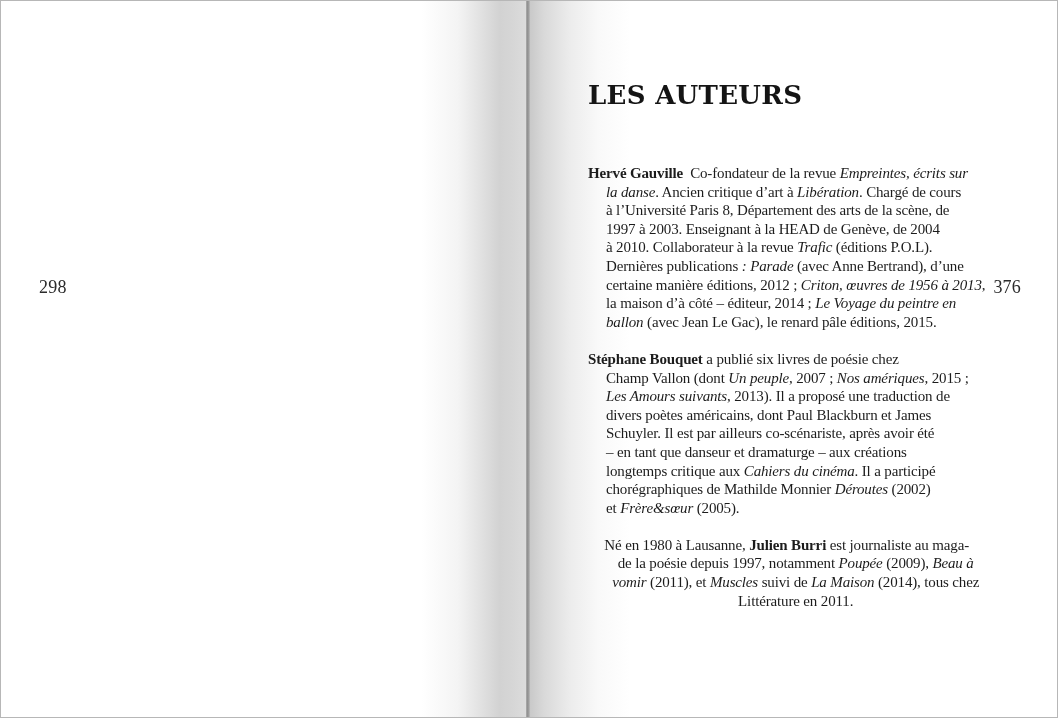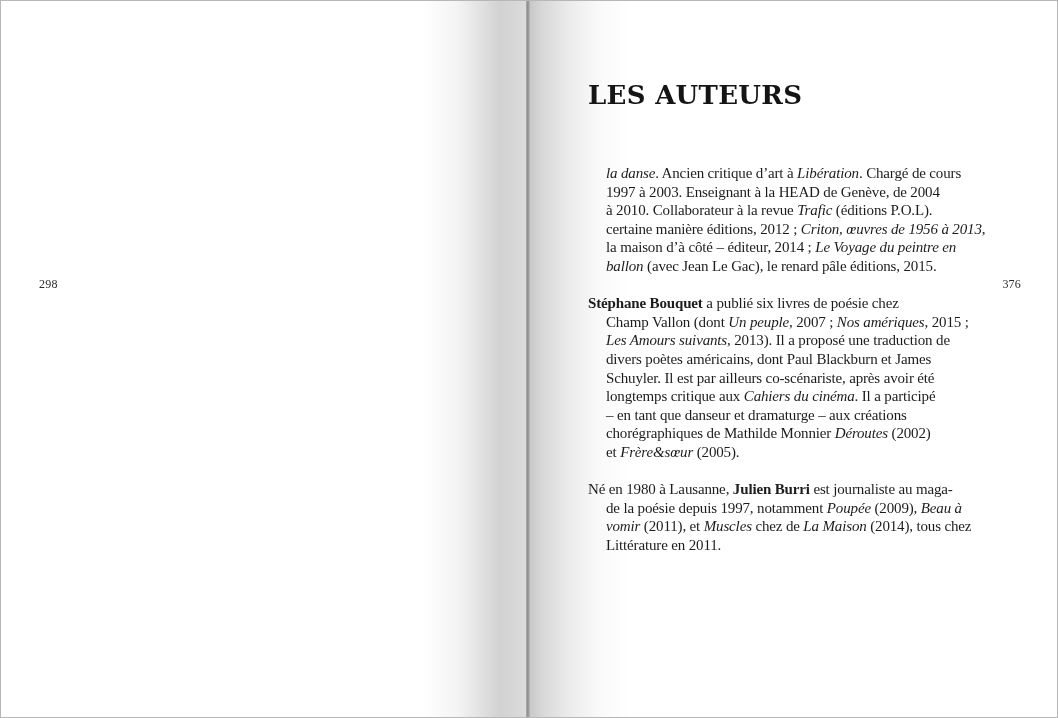--- a/index.html
+++ b/index.html
@@ -31,21 +31,21 @@
     position: relative;
     flex: 1; height: 100%;
     background: linear-gradient(to right,
       #c9c9c9 0px, #d9d9d9 14px, #ececec 40px,
       #f9f9f9 68px, #ffffff 100px);
     padding-left: 12px;
   }
   .pagenum {
     position: absolute;
     top: 276px;
-    font-size: 12px;
+    font-size: 18px;
     color: #2b2b2b;
     letter-spacing: 0.2px;
   }
   .pagenum-left  { left: 38px; }
   .pagenum-right { right: 36px; }
   .title {
     position: absolute;
     left: 58px; top: 79px;
     font-family: "DejaVu Serif", "Liberation Serif", serif;
     font-size: 26px;
@@ -56,58 +56,61 @@
   }
   .textblock {
     position: absolute;
     left: 58px; top: 163px;
     font-size: 15px;
     line-height: 18.6px;
     color: #1c1c1c;
     letter-spacing: -0.15px;
   }
   .para { margin: 0 0 18.6px 0; }
-  .para:last-child { margin-bottom: 0; }
+  .para:last-child { margin-bottom: 0; text-align: center; }
   .line { white-space: pre; }
   .line.cont { padding-left: 18px; }
   .b { font-weight: bold; }
   .i { font-style: italic; }
 </style>
 </head>
 <body>
 
 <div class="spread">
   <div class="page-left">
     <div class="pagenum pagenum-left">298</div>
   </div>
   <div class="fold"></div>
   <div class="page-right">
     <div class="title">LES AUTEURS</div>
     <div class="textblock">
         <div class="para">
+          <div class="line"><span class="b">Hervé Gauville</span><span>  Co-fondateur de la revue </span><span class="i">Empreintes, écrits sur</span></div>
           <div class="line cont"><span class="i">la danse</span><span>. Ancien critique d’art à </span><span class="i">Libération</span><span>. Chargé de cours</span></div>
+          <div class="line cont"><span>à l’Université Paris 8, Département des arts de la scène, de</span></div>
           <div class="line cont"><span>1997 à 2003. Enseignant à la HEAD de Genève, de 2004</span></div>
           <div class="line cont"><span>à 2010. Collaborateur à la revue </span><span class="i">Trafic</span><span> (éditions P.O.L).</span></div>
+          <div class="line cont"><span>Dernières publications</span><span class="i"> :</span><span> </span><span class="i">Parade</span><span> (avec Anne Bertrand), d’une</span></div>
           <div class="line cont"><span>certaine manière éditions, 2012 ; </span><span class="i">Criton, œuvres de 1956 à 2013</span><span>,</span></div>
           <div class="line cont"><span>la maison d’à côté – éditeur, 2014 ; </span><span class="i">Le Voyage du peintre en</span></div>
           <div class="line cont"><span class="i">ballon</span><span> (avec Jean Le Gac), le renard pâle éditions, 2015.</span></div>
         </div>
         <div class="para">
           <div class="line"><span class="b">Stéphane Bouquet</span><span> a publié six livres de poésie chez</span></div>
           <div class="line cont"><span>Champ Vallon (dont </span><span class="i">Un peuple</span><span>, 2007 ; </span><span class="i">Nos amériques</span><span>, 2015 ;</span></div>
           <div class="line cont"><span class="i">Les Amours suivants</span><span>, 2013). Il a proposé une traduction de</span></div>
           <div class="line cont"><span>divers poètes américains, dont Paul Blackburn et James</span></div>
           <div class="line cont"><span>Schuyler. Il est par ailleurs co-scénariste, après avoir été</span></div>
+          <div class="line cont"><span>– en tant que danseur et dramaturge – aux créations</span></div>
           <div class="line cont"><span>longtemps critique aux </span><span class="i">Cahiers du cinéma</span><span>. Il a participé</span></div>
-          <div class="line cont"><span>– en tant que danseur et dramaturge – aux créations</span></div>
           <div class="line cont"><span>chorégraphiques de Mathilde Monnier </span><span class="i">Déroutes</span><span> (2002)</span></div>
           <div class="line cont"><span>et </span><span class="i">Frère&amp;sœur</span><span> (2005).</span></div>
         </div>
         <div class="para">
           <div class="line"><span>Né en 1980 à Lausanne, </span><span class="b">Julien Burri</span><span> est journaliste au maga-</span></div>
           <div class="line cont"><span>de la poésie depuis 1997, notamment </span><span class="i">Poupée</span><span> (2009), </span><span class="i">Beau à</span></div>
-          <div class="line cont"><span class="i">vomir</span><span> (2011), et </span><span class="i">Muscles</span><span> chez de </span><span class="i">La Maison</span><span> (2014), tous chez</span></div>
+          <div class="line cont"><span class="i">vomir</span><span> (2011), et </span><span class="i">Muscles</span><span> suivi de </span><span class="i">La Maison</span><span> (2014), tous chez</span></div>
           <div class="line cont"><span>Littérature en 2011.</span></div>
         </div>
       </div>
     <div class="pagenum pagenum-right">376</div>
   </div>
 </div>
 
 </body></html>

